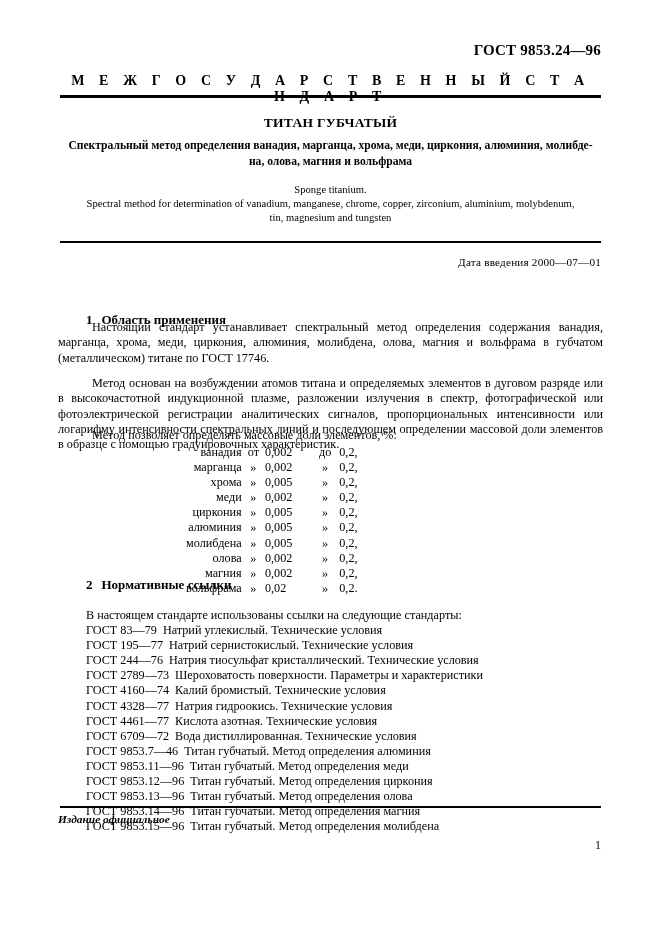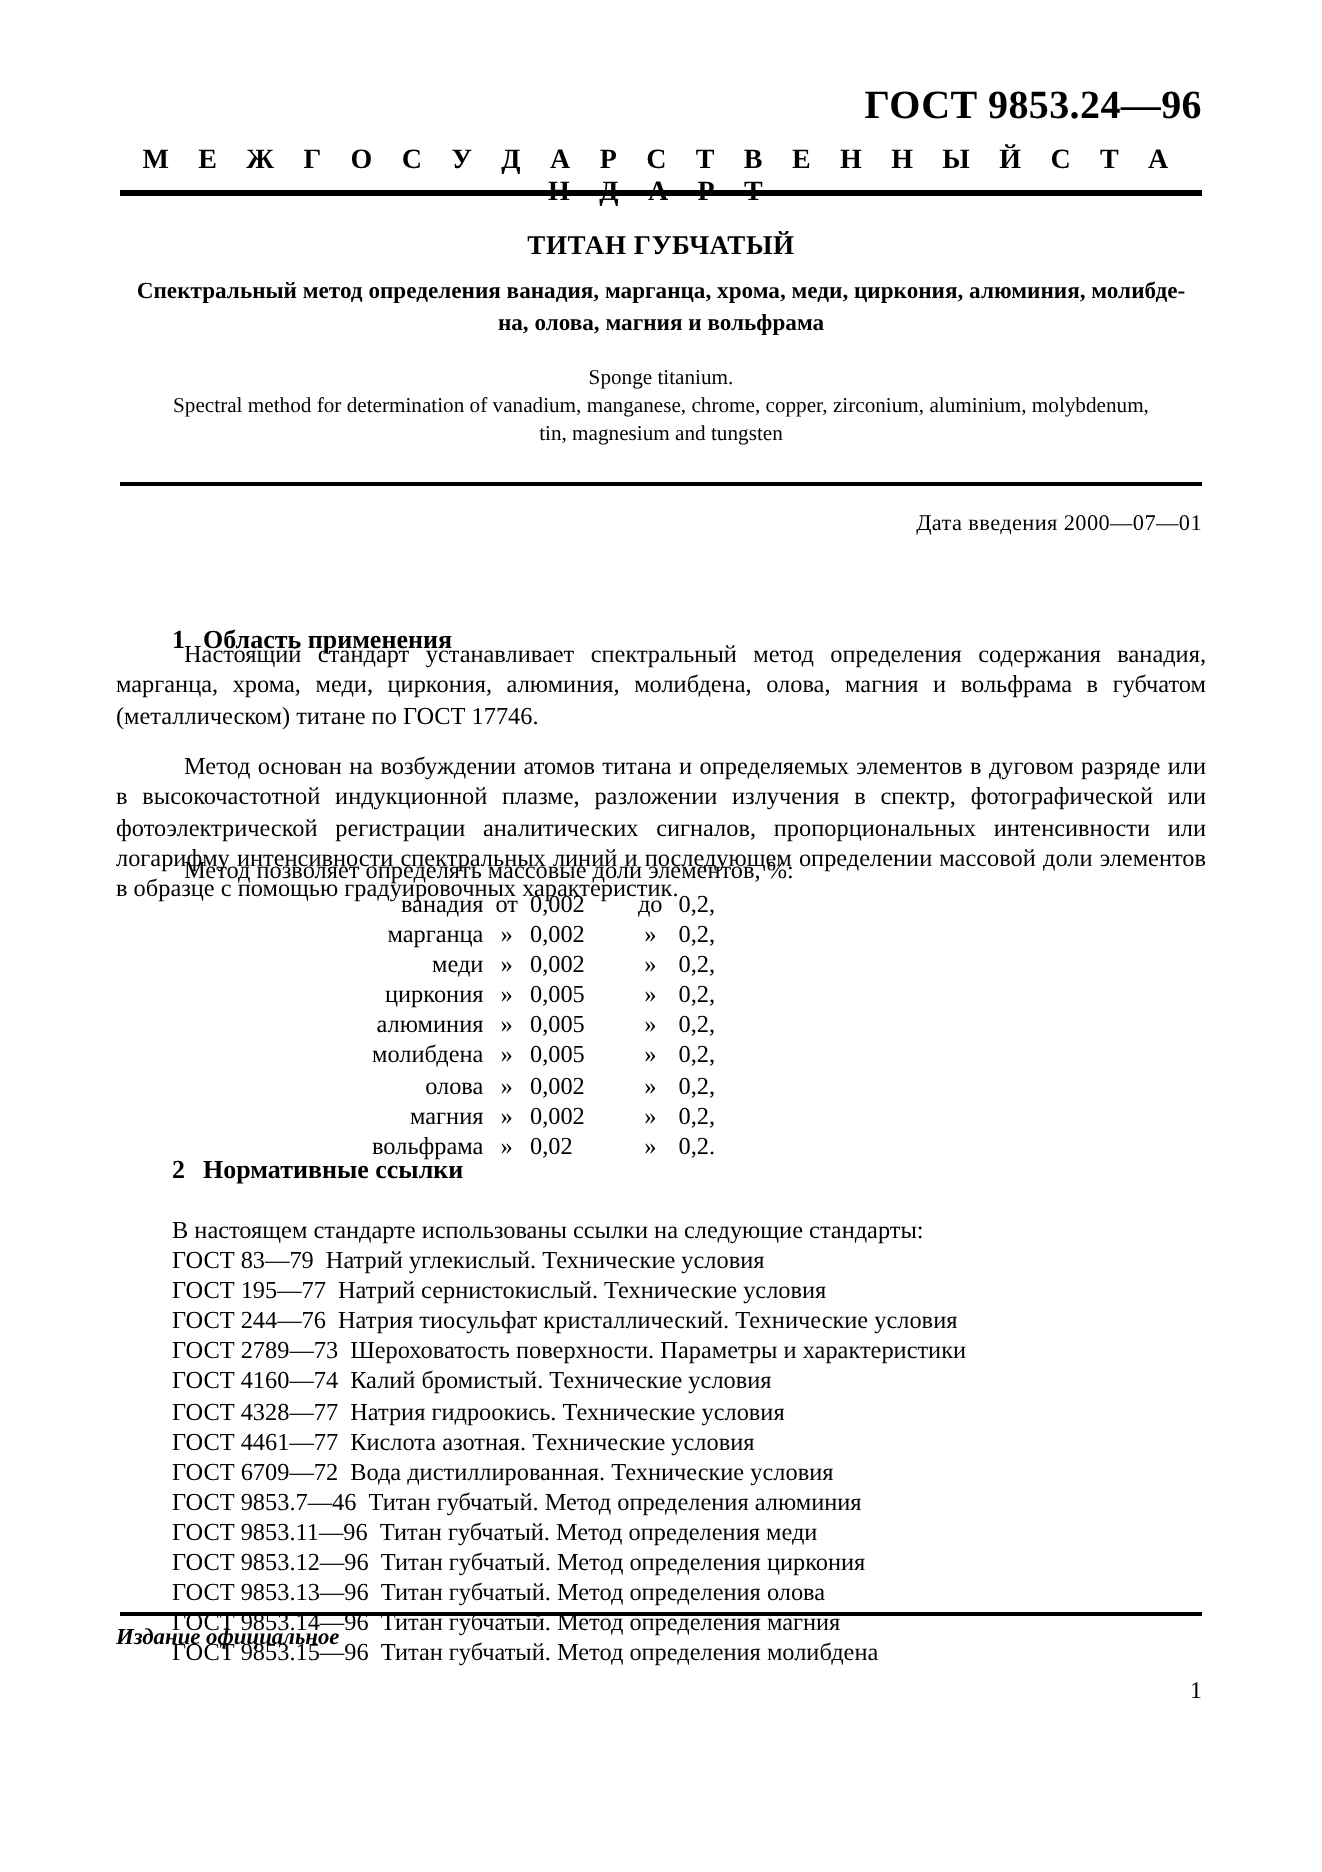--- a/index.html
+++ b/index.html
@@ -25,21 +25,21 @@
   }
 
   
   .gost-number {
     position: absolute;
     left: 0; top: 42px;
     width: 601px;
     text-align: right;
     font-family: "Liberation Serif", "DejaVu Serif", serif;
     font-weight: bold;
-    font-size: 20px;
+    font-size: 15px;
     letter-spacing: 0.2px;
   }
   .mgs-line {
     position: absolute;
     left: 60px; top: 73px;
     width: 541px;
     text-align: center;
     font-weight: bold;
     font-size: 14px;
     letter-spacing: 5.6px;
@@ -222,20 +222,27 @@
           <td class="el">ванадия</td>
           <td class="from">от</td>
           <td class="v1">0,002</td>
           <td class="to">до</td>
           <td class="v2">0,2,</td>
         </tr>
         <tr>
           <td class="el">марганца</td>
           <td class="from">»</td>
           <td class="v1">0,002</td>
+          <td class="to">»</td>
+          <td class="v2">0,2,</td>
+        </tr>
+        <tr>
+          <td class="el">хрома</td>
+          <td class="from">»</td>
+          <td class="v1">0,005</td>
           <td class="to">»</td>
           <td class="v2">0,2,</td>
         </tr>
         <tr>
           <td class="el">меди</td>
           <td class="from">»</td>
           <td class="v1">0,002</td>
           <td class="to">»</td>
           <td class="v2">0,2,</td>
         </tr>

